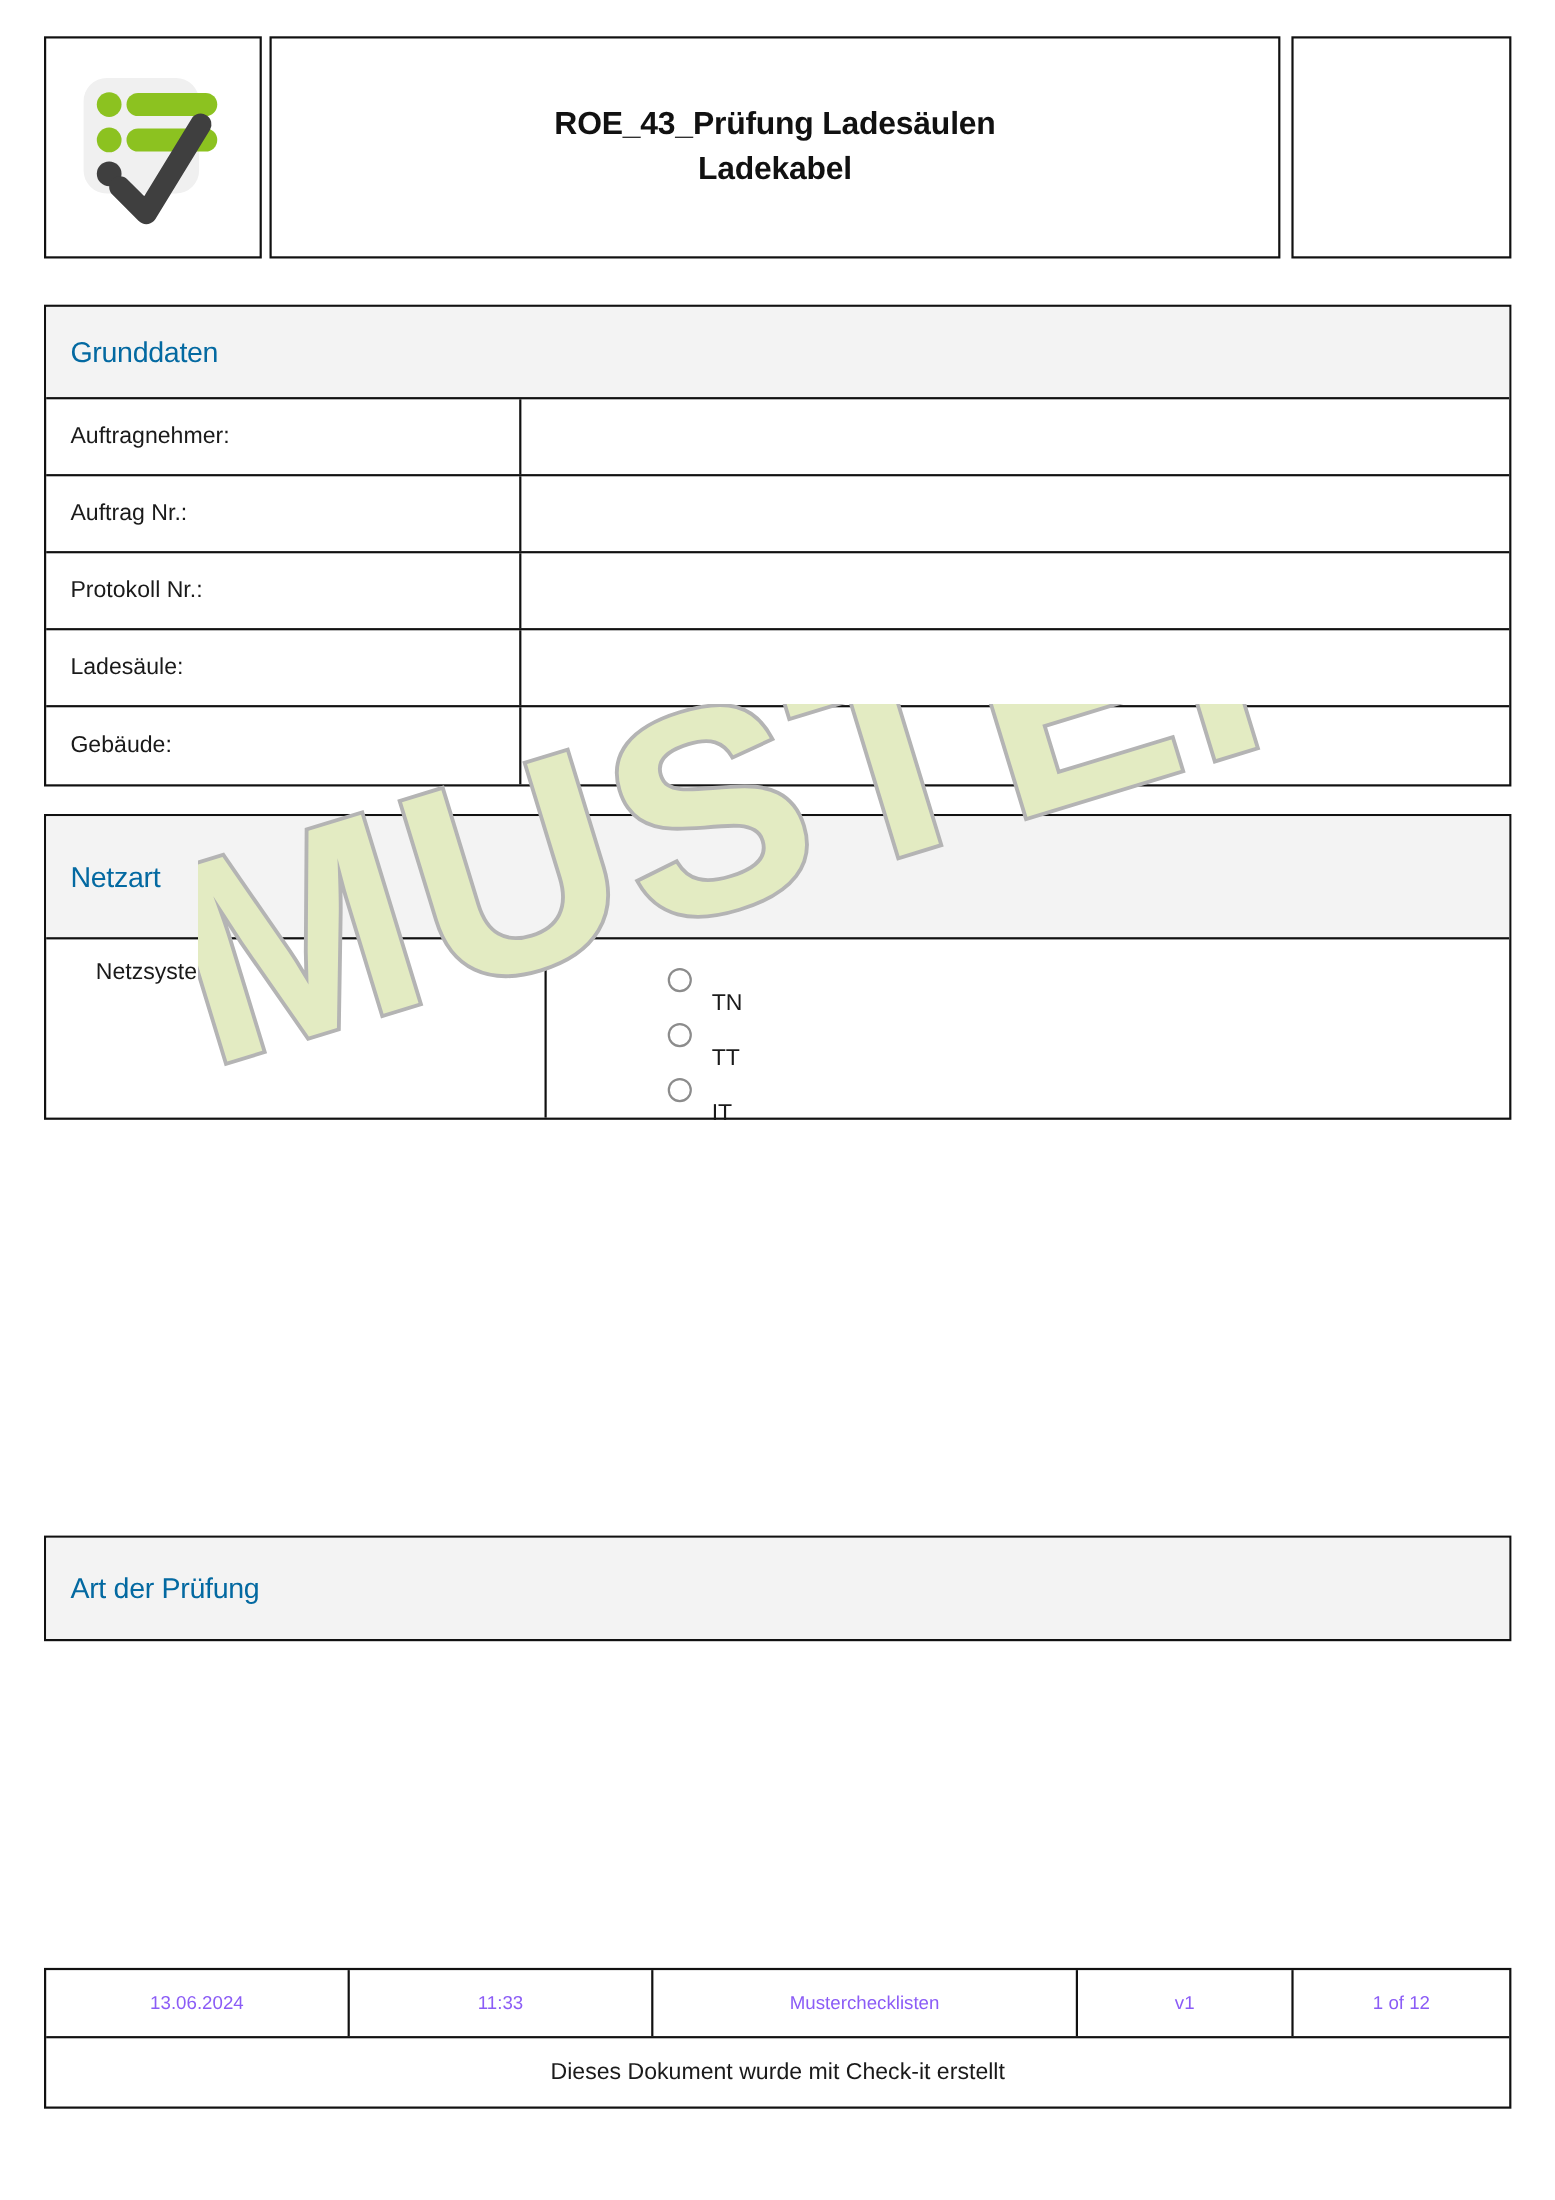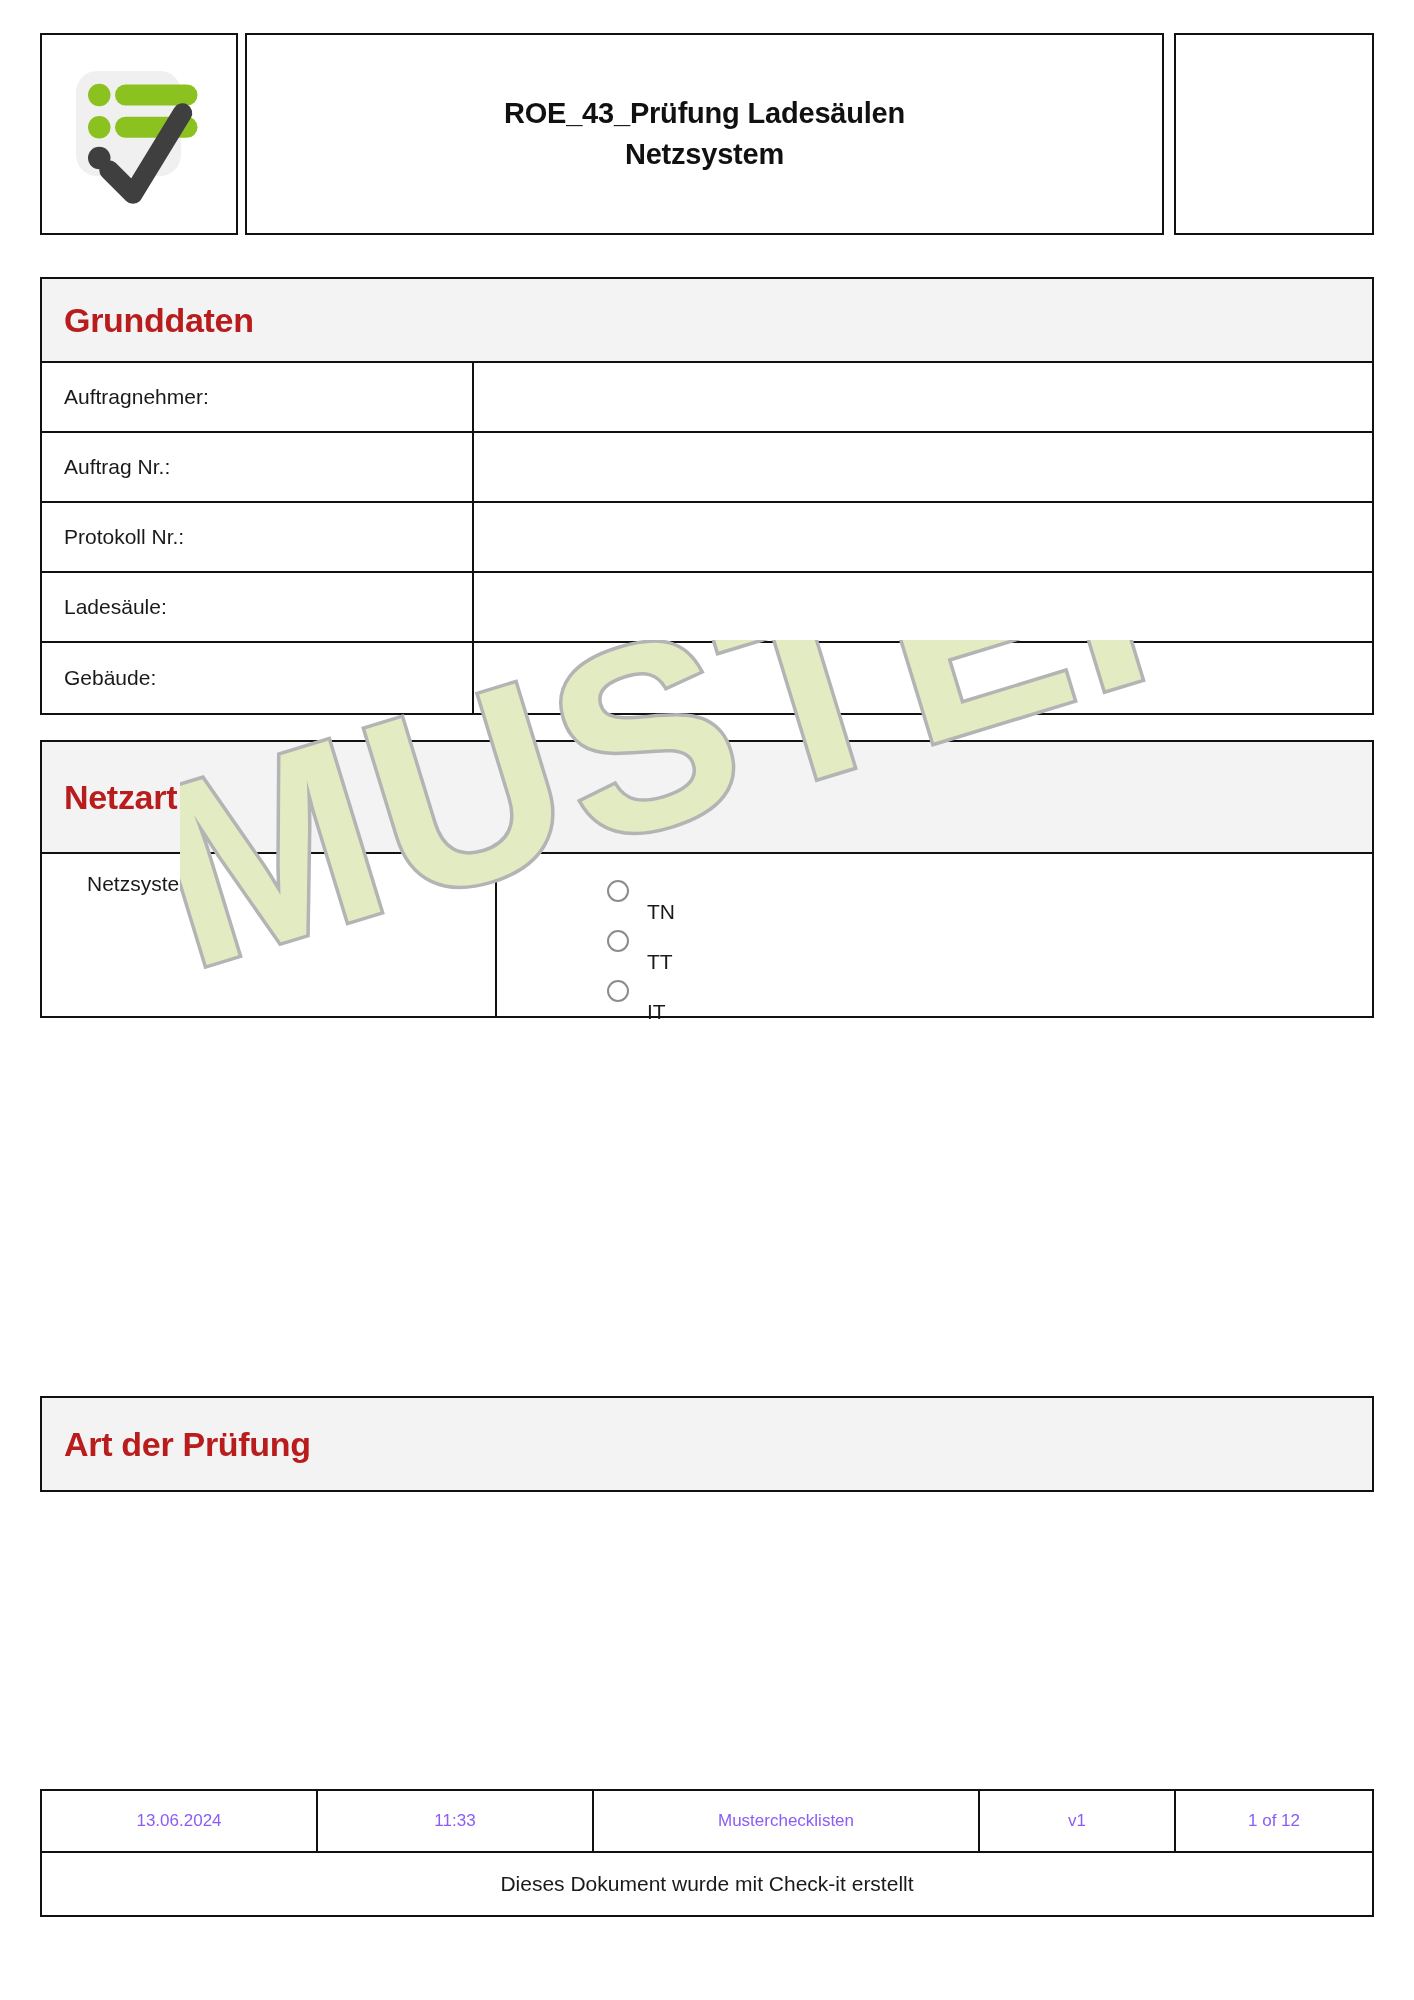--- a/index.html
+++ b/index.html
@@ -92,23 +92,23 @@
   .sect-head {
     background: #f3f3f3;
     border-bottom: 2px solid #111;
     box-sizing: border-box;
     display: flex;
     align-items: center;
     padding-left: 22px;
   }
   .sect-head.noborder { border-bottom: none; }
   .sect-head-text {
-    font-size: 34px;
-    font-weight: bold;
-    color: #b91c1c;
+    font-size: 26px;
+    font-weight: normal;
+    color: #0369a1;
     letter-spacing: -0.3px;
   }
   .row {
     display: flex;
     border-bottom: 2px solid #111;
     box-sizing: border-box;
     min-height: 70px;
   }
   .row:last-child { border-bottom: none; }
   .cell-label {
@@ -241,21 +241,21 @@
           <rect x="34" y="38.5" width="55" height="14" rx="7" ry="7" fill="#8cc220"></rect>
           <circle cx="23.5" cy="66" r="7.5" fill="#3f3f3f"></circle>
           <path d="M30 74 L46 90 L79 36" fill="none" stroke="#3f3f3f" stroke-width="13" stroke-linecap="round" stroke-linejoin="round"></path>
         </svg>
       </span>
     </div>
 
     <div class="hdr-title-box">
       <div class="doc-title">
         <div>ROE_43_Prüfung Ladesäulen</div>
-        <div>Netzsystem</div>
+        <div>Ladekabel</div>
       </div>
     </div>
 
     <div class="hdr-blank-box">
       <span></span>
     </div>
   </div>
 
   <div class="watermark">
     <svg viewBox="0 0 980 420" xmlns="http://www.w3.org/2000/svg">

